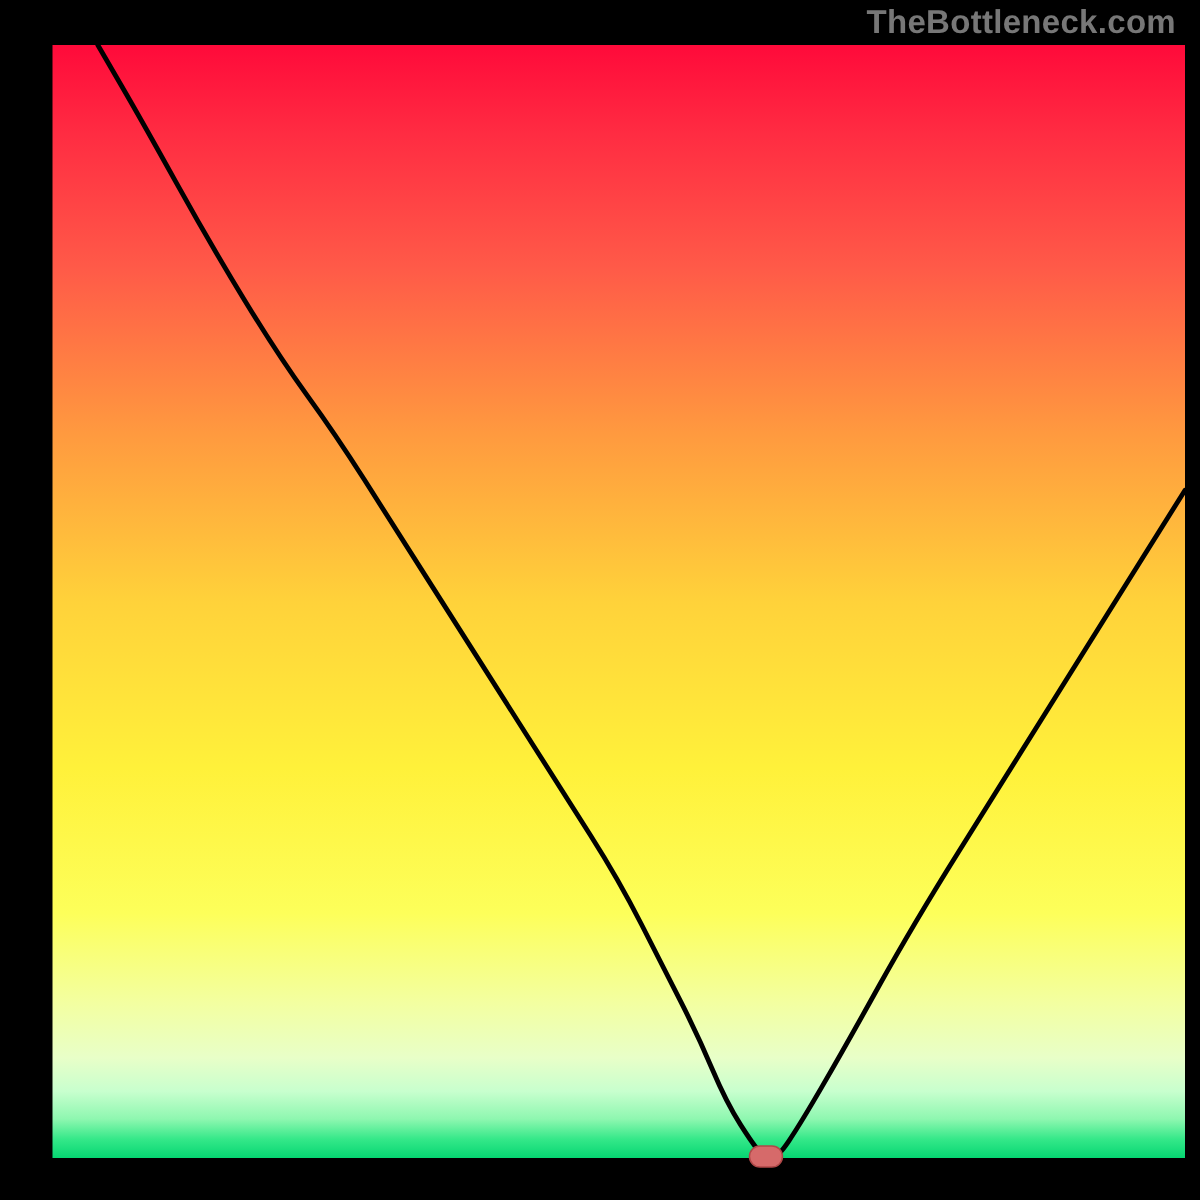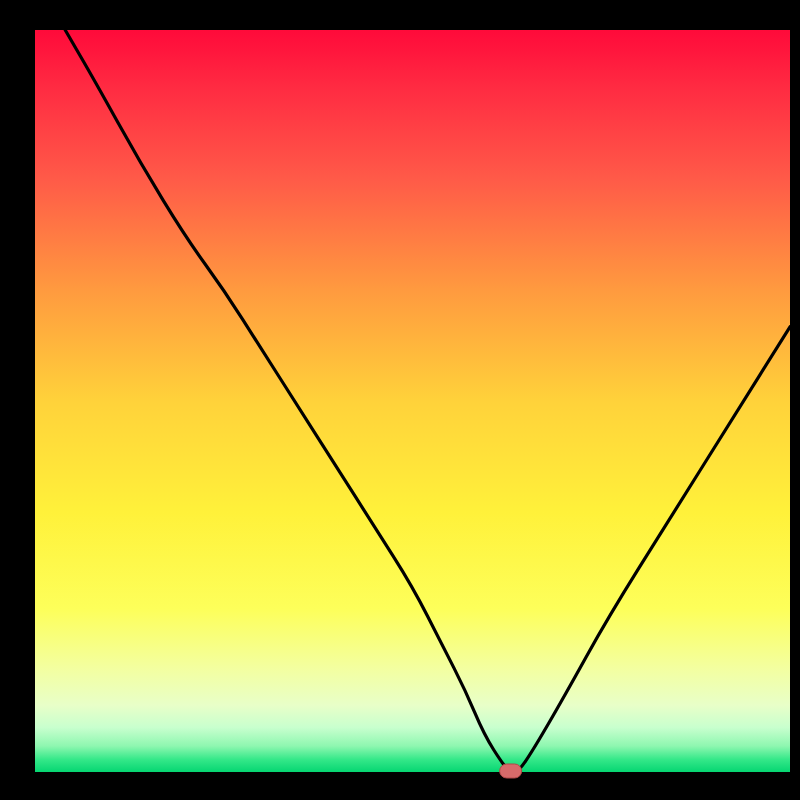--- a/index.html
+++ b/index.html
@@ -56,13 +56,14 @@
 
     <rect x="0" y="0" width="800" height="800" fill="#000"></rect>
 
     <rect x="35" y="30" width="755" height="742" fill="url(#bg-grad)"></rect>
 
     <path id="curve" fill="none" stroke="#000" stroke-width="3.2" stroke-linejoin="round" stroke-linecap="round" d="M 65.2 30 Q 65.2 30 80.30000000000001 55.96999999999997 Q 95.4 81.93999999999994 118.05000000000001 122.75 Q 140.70000000000002 163.56000000000006 163.35000000000002 200.66000000000003 Q 186 237.76 204.875 263.73 Q 223.75 289.7 242.625 319.38 Q 261.5 349.06000000000006 280.375 378.74 Q 299.25 408.42 318.125 438.1 Q 337 467.78000000000003 355.875 497.46000000000004 Q 374.75 527.14 393.625 556.8199999999999 Q 412.5 586.5 427.6 616.1800000000001 Q 442.70000000000005 645.86 454.025 668.12 Q 465.34999999999997 690.38 474.78749999999997 712.64 Q 484.22499999999997 734.9 493.6625 749.74 Q 503.1 764.58 506.875 768.29 Q 510.65 772 514.425 772 Q 518.2 772 525.75 760.87 Q 533.3 749.74 548.4 723.77 Q 563.5 697.8 586.15 656.99 Q 608.8 616.1800000000001 639 567.95 Q 669.1999999999999 519.72 699.4 471.49 Q 729.6 423.26000000000005 759.8 375.03000000000003 T 790 326.8"></path>
 
     <rect id="marker" rx="7" ry="7" width="22" height="14" fill="#d66a6a" stroke="#b04848" stroke-width="1" x="499.65" y="764"></rect>
   </svg>
 
+  <div class="watermark">TheBottleneck.com</div>
 </div>
 
 </body></html>

